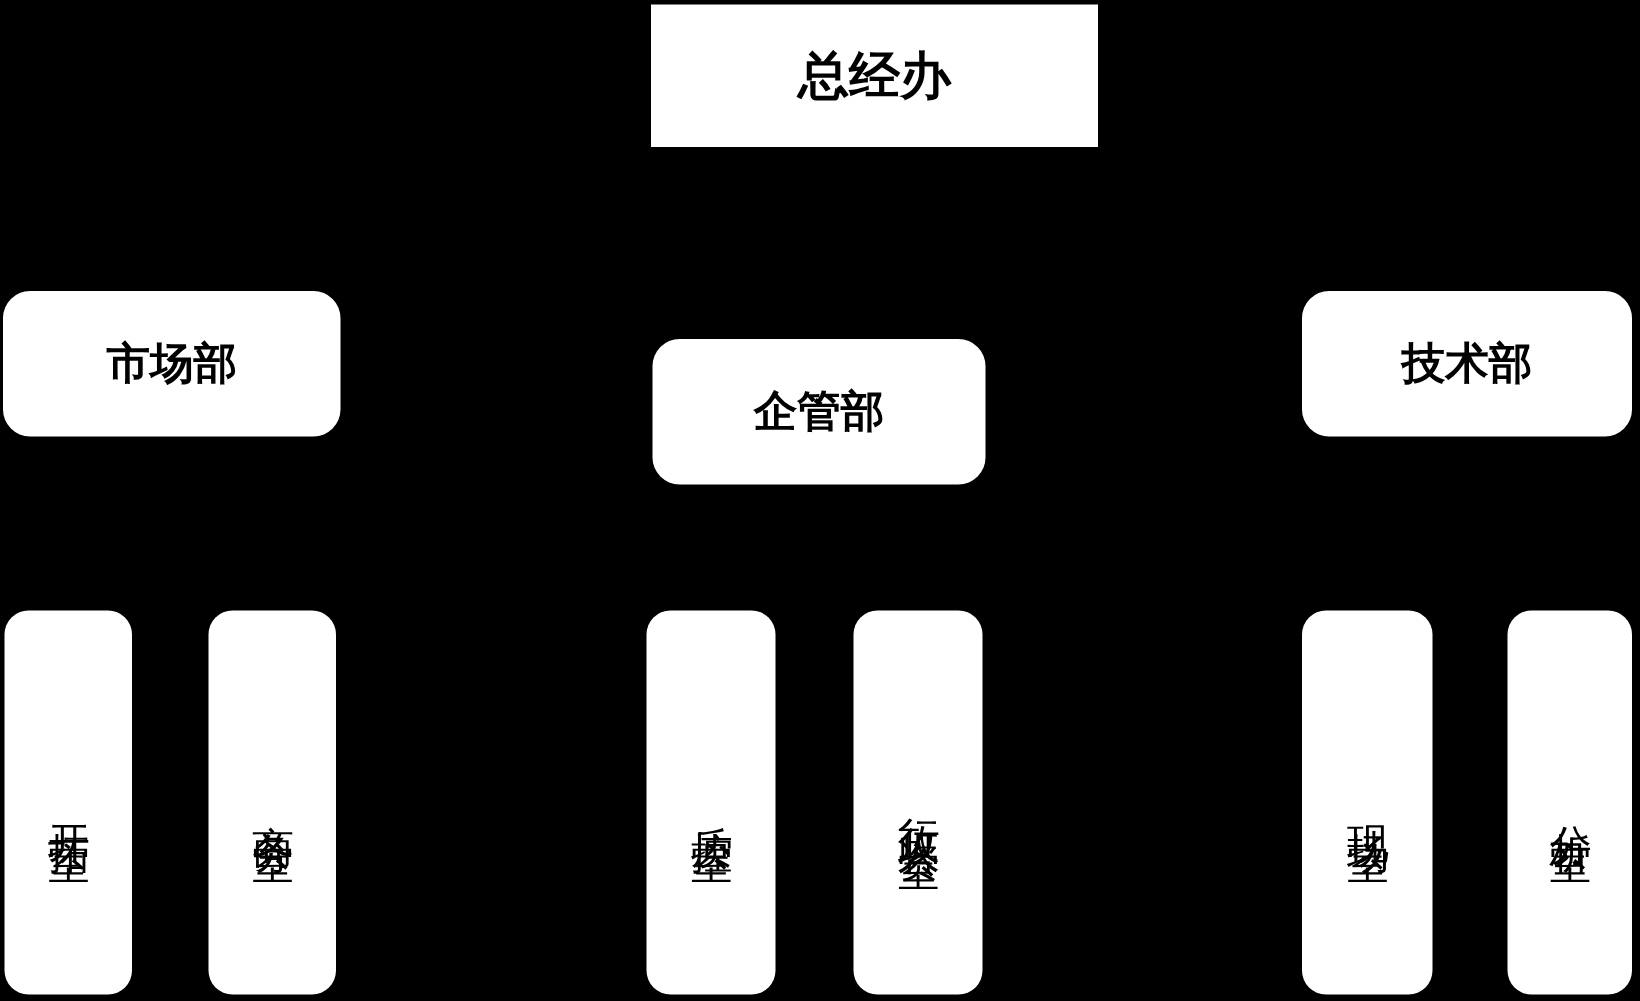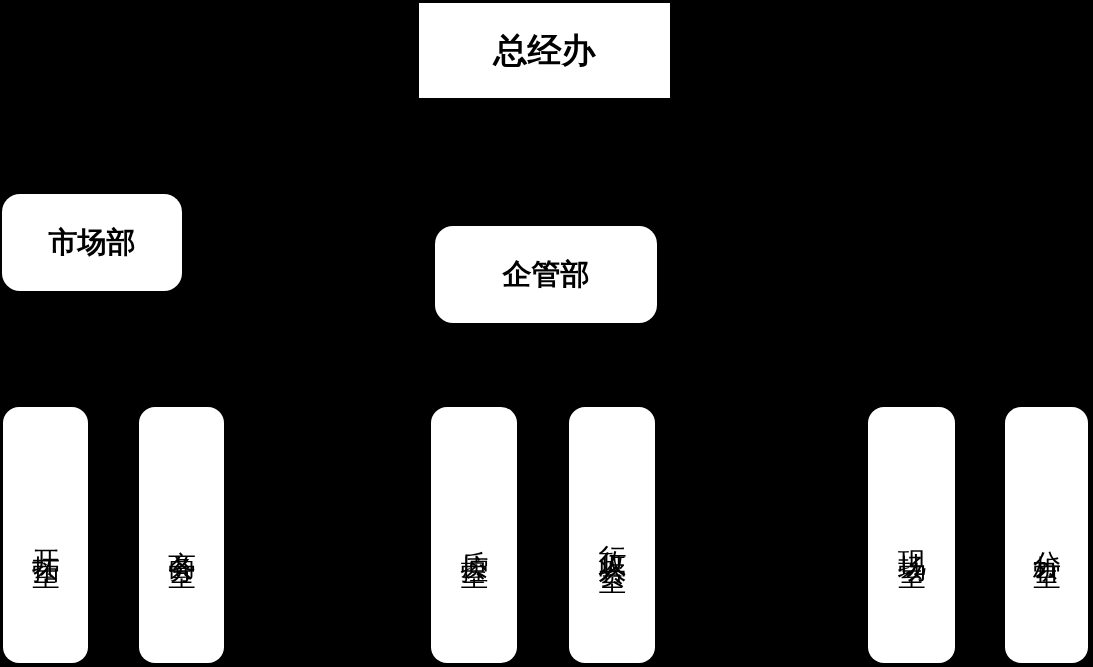--- a/index.html
+++ b/index.html
@@ -22,28 +22,28 @@
     display: flex;
     align-items: center;
     justify-content: center;
     box-sizing: border-box;
   }
   .node .label {
     white-space: nowrap;
   }
   
   .n-root {
-    left: 419px; top: 3px; width: 251px; height: 95px;
+    left: 434px; top: 3px; width: 298px; height: 95px;
     border-radius: 0;
   }
   .n-root .label { font-size: 34px; font-weight: bold; }
   
   .dept { top: 194px; height: 97px; border-radius: 18px; }
   .dept .label { font-size: 29px; font-weight: bold; }
-  .n-dept-0 { left: 2px;   width: 180px; }
+  .n-dept-0 { left: 2px;   width: 225px; }
   .n-dept-1 { left: 435px; width: 222px; margin-top: 32px; }
   .n-dept-2 { left: 868px; width: 220px; }
   
   .office { top: 407px; height: 256px; border-radius: 16px; }
   .office .label {
     font-size: 28px;
     font-weight: normal;
     writing-mode: vertical-rl;
     text-orientation: upright;
     letter-spacing: 5px;
@@ -63,20 +63,23 @@
   <div class="node n-root">
     <span class="label">总经办</span>
   </div>
 
   <div class="node dept n-dept-0">
     <span class="label">市场部</span>
   </div>
   <div class="node dept n-dept-1">
     <span class="label">企管部</span>
   </div>
+  <div class="node dept n-dept-2">
+    <span class="label">技术部</span>
+  </div>
 
   <div class="node office n-off-0-0">
     <span class="label">开拓室</span>
   </div>
   <div class="node office n-off-0-1">
     <span class="label">商务室</span>
   </div>
   <div class="node office n-off-1-0">
     <span class="label">质控室</span>
   </div>

